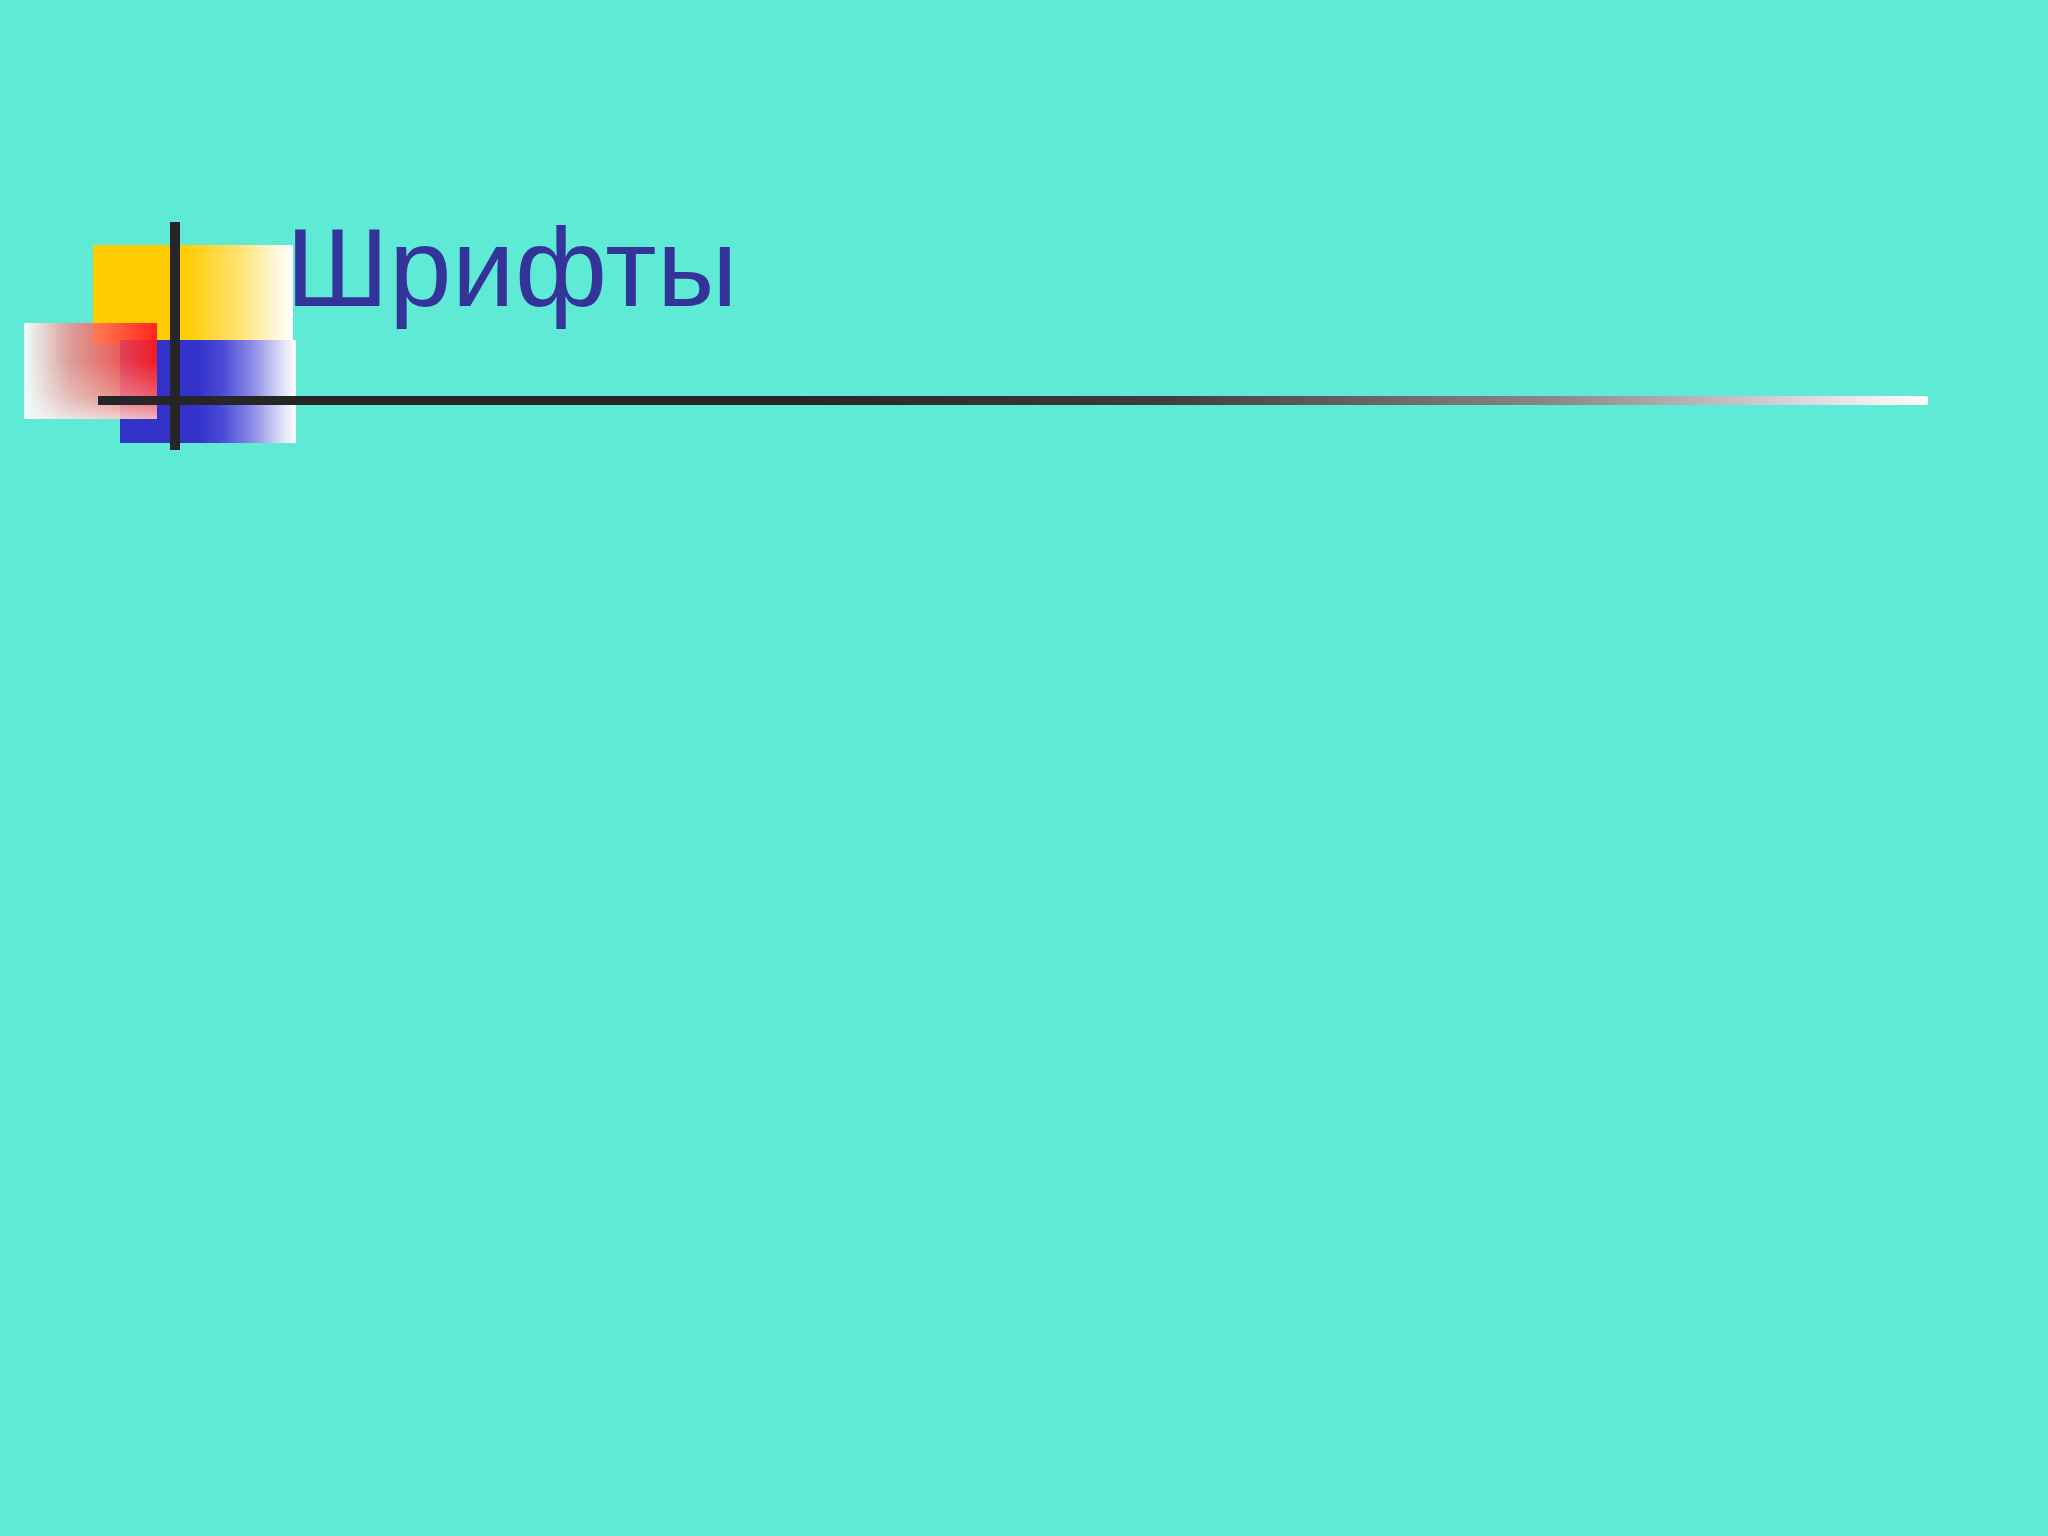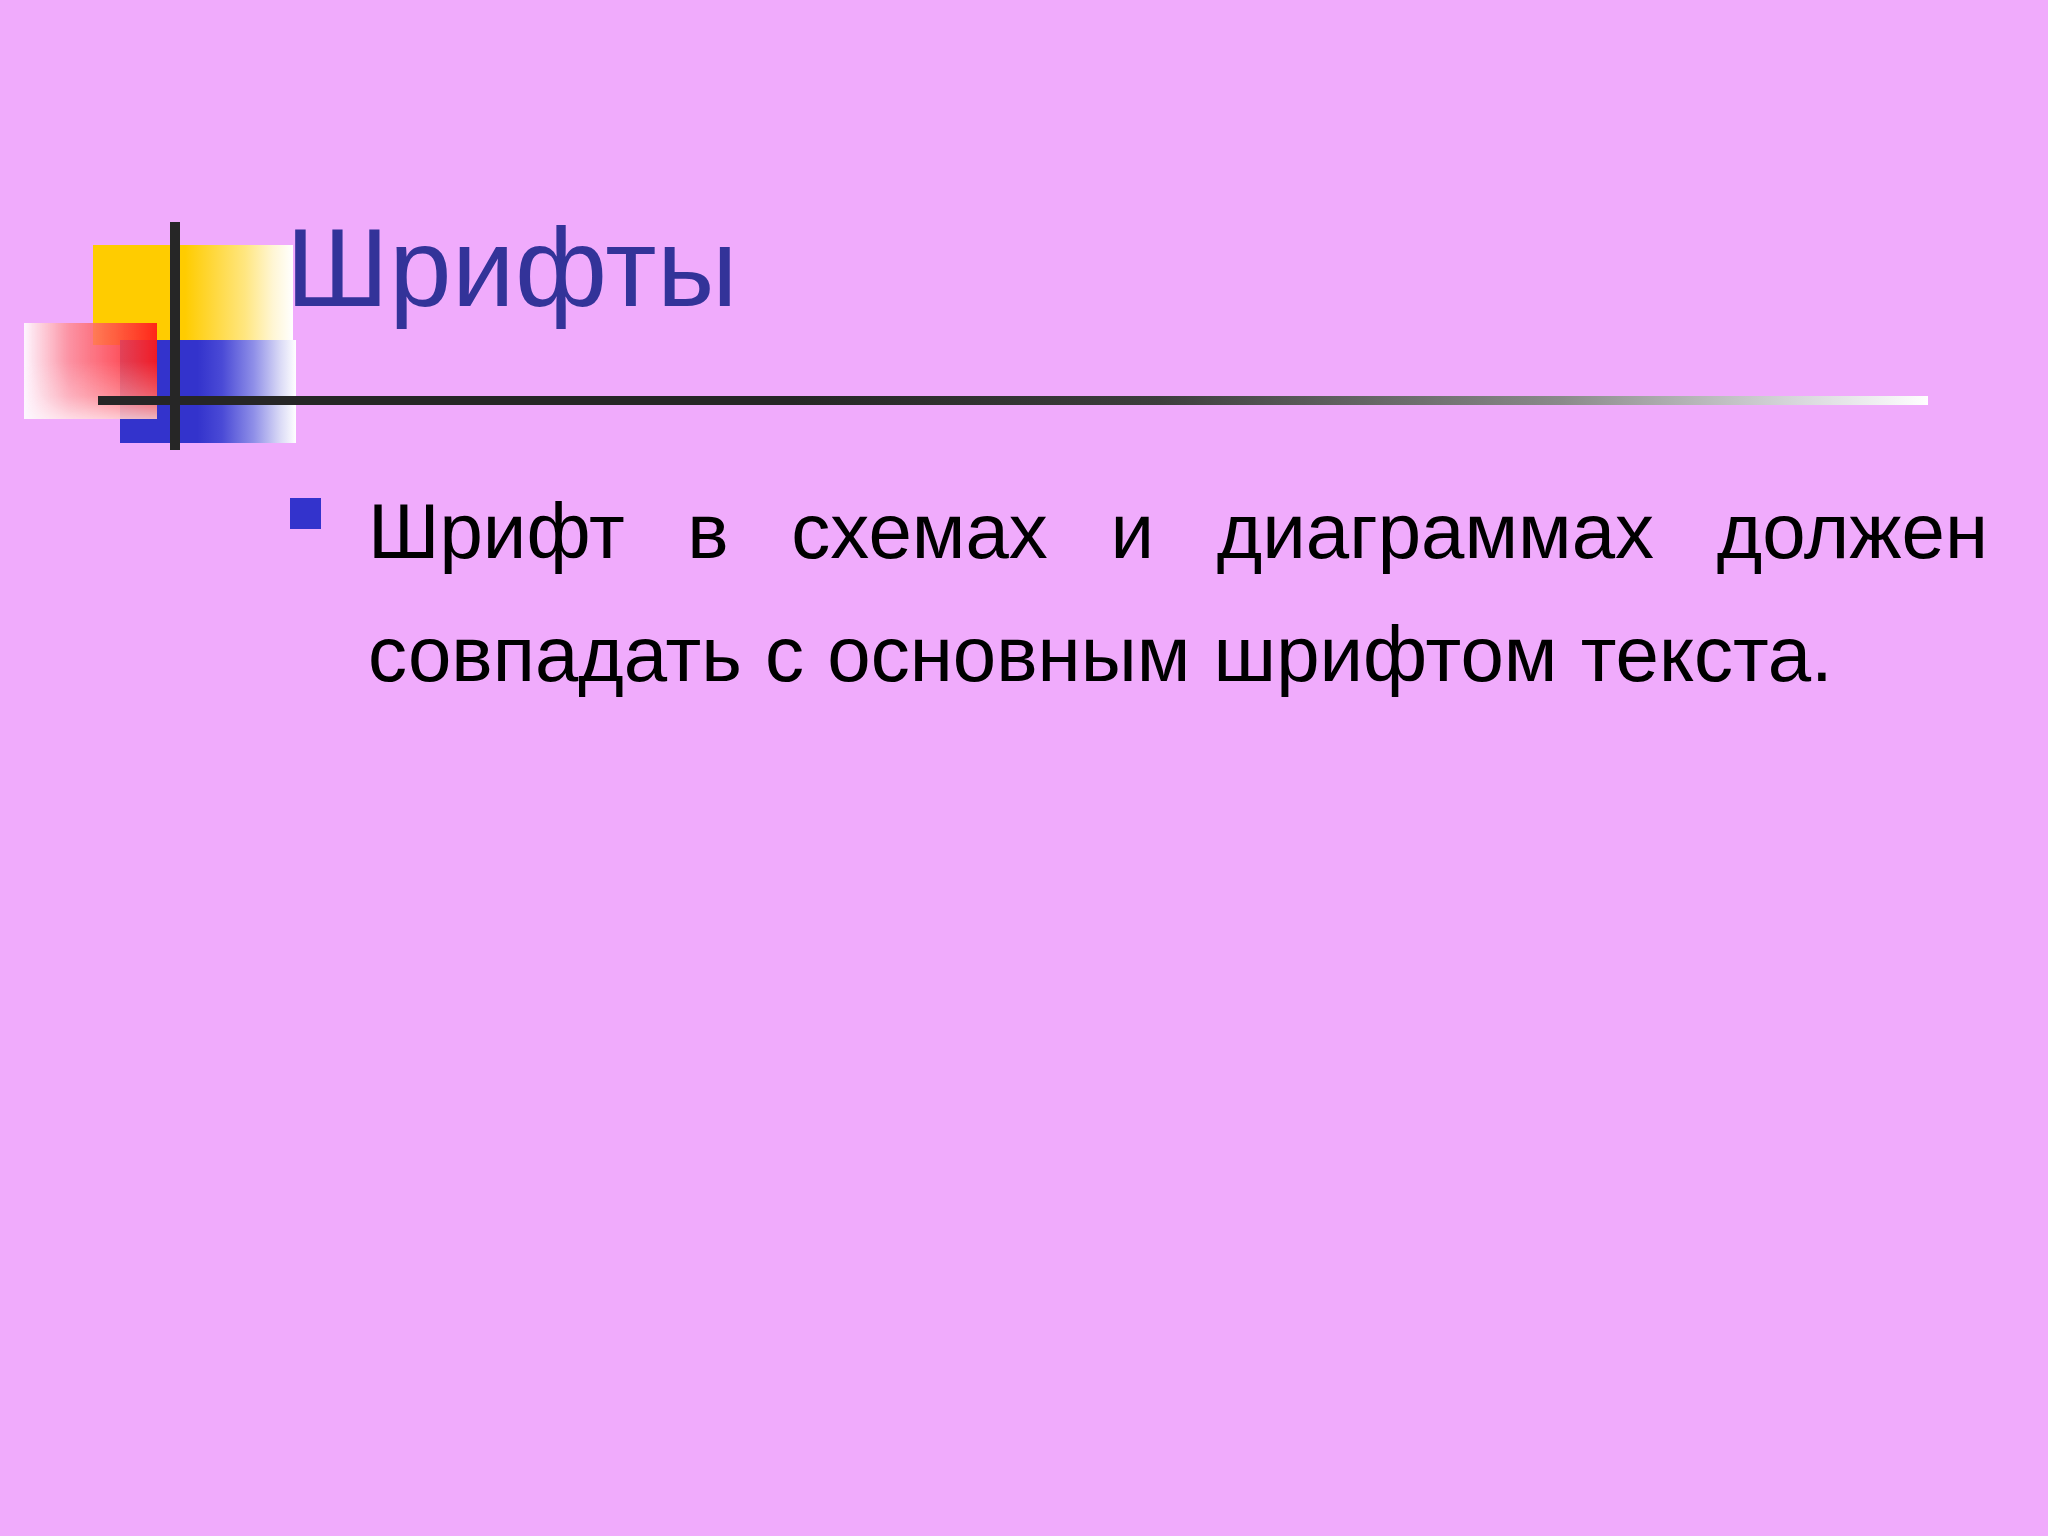--- a/index.html
+++ b/index.html
@@ -6,21 +6,21 @@
   html, body {
     margin: 0;
     padding: 0;
     background: #ffffff;
   }
 
   #slide {
     position: relative;
     width: 2048px;
     height: 1536px;
-    background: #f0abfc;
+    background: #5eead4;
     overflow: hidden;
     font-family: "Liberation Sans", "DejaVu Sans", sans-serif;
     -webkit-font-smoothing: antialiased;
   }
 
   
   .logo {
     position: absolute;
     left: 0;
     top: 0;
@@ -172,20 +172,16 @@
     <div class="bar-v"></div>
   </div>
 
   <div class="bar-h"></div>
 
   <div class="title">Шрифты</div>
 
   <div class="body">
 
 
-    <div class="bullet-row">
-      <span class="bullet-marker"></span>
-      <span class="bullet-text">Шрифт в схемах и диаграммах должен совпадать с основным шрифтом текста.</span>
-    </div>
 
   </div>
 
 </div>
 
 </body></html>

